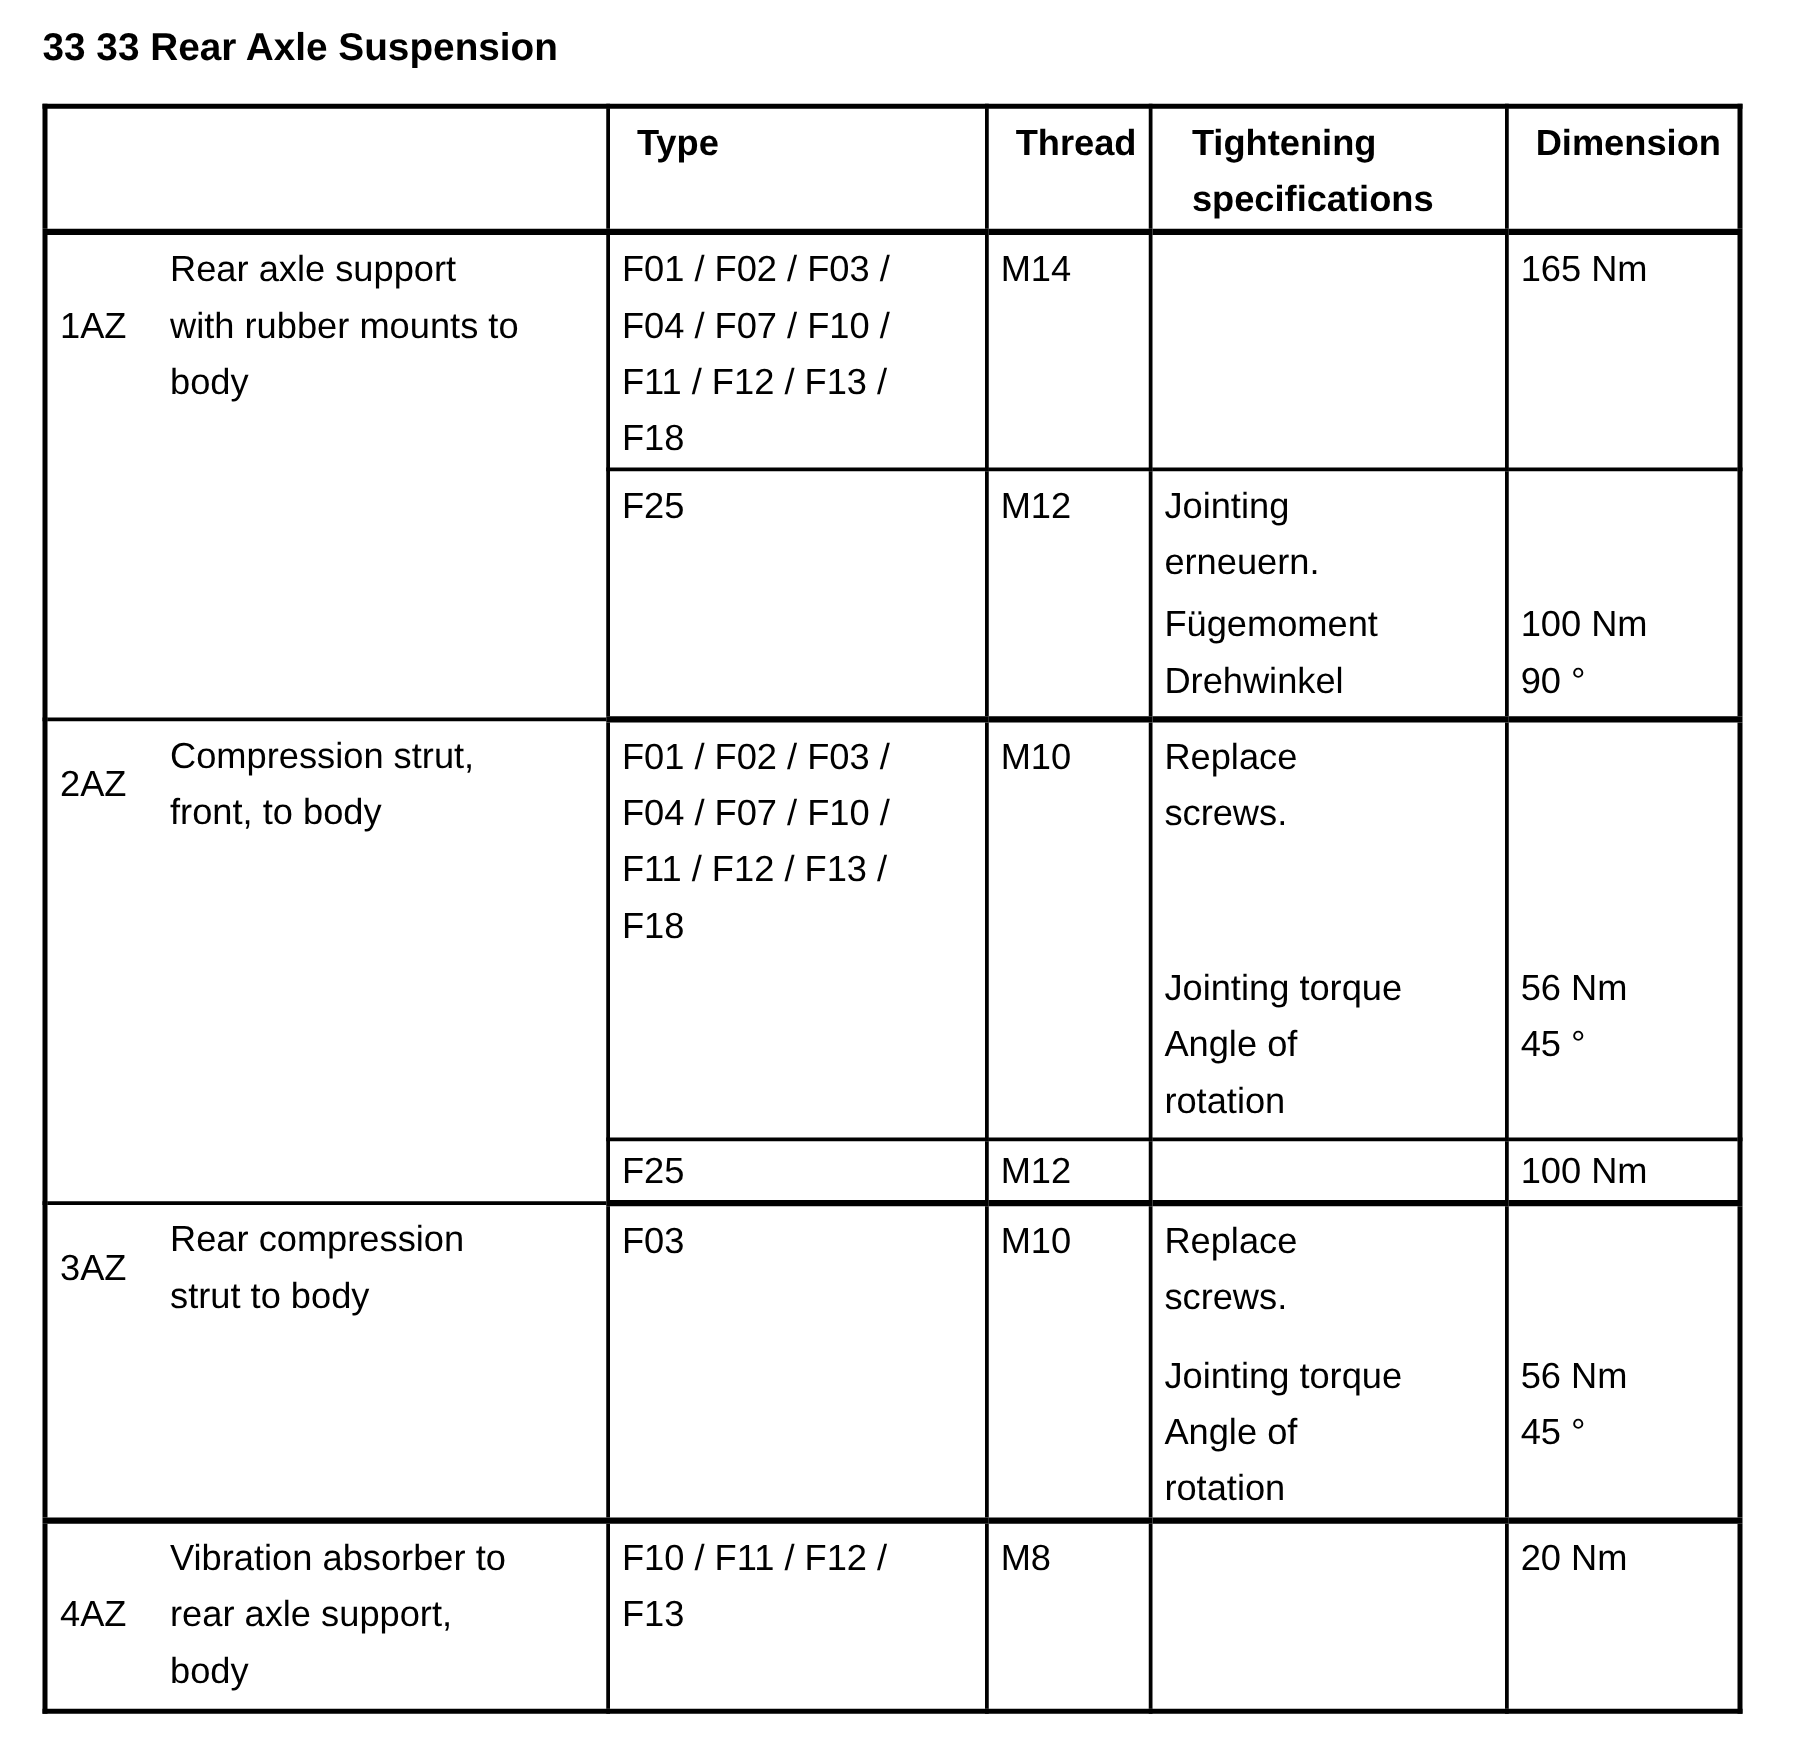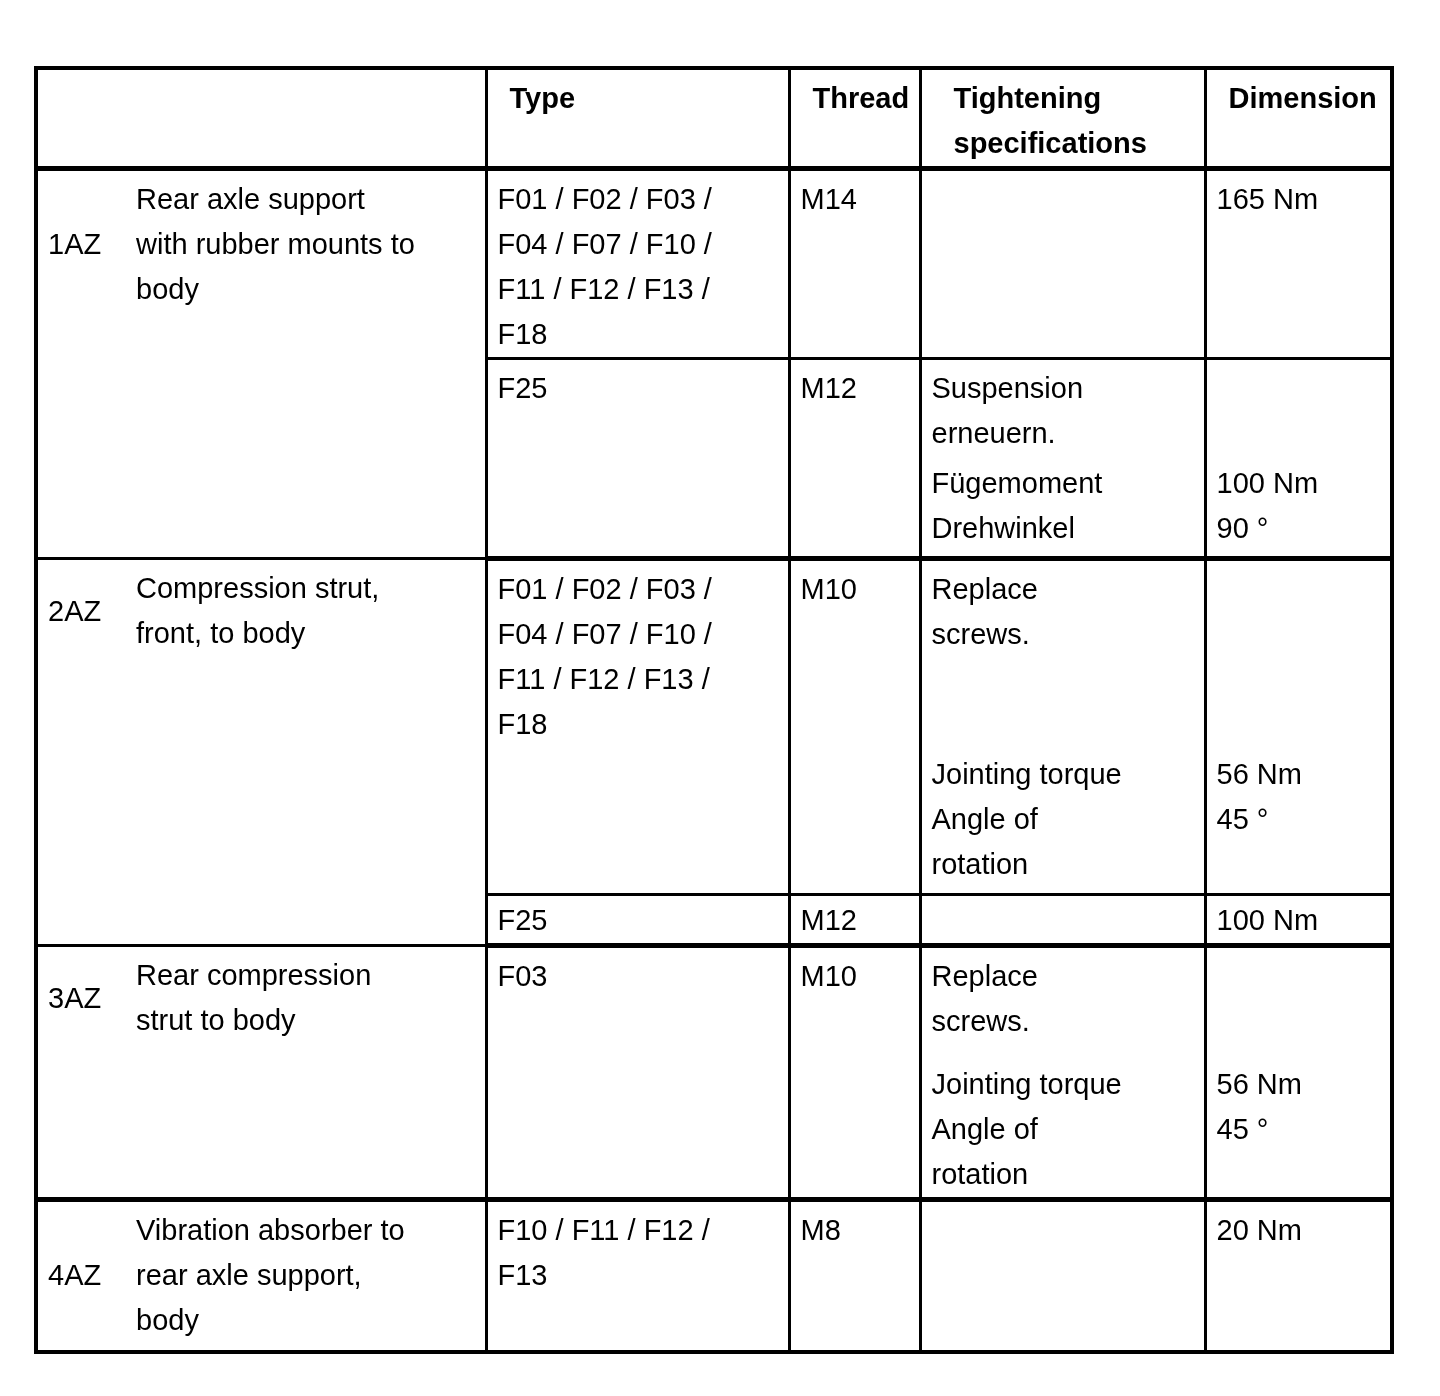--- a/index.html
+++ b/index.html
@@ -20,21 +20,21 @@
     top: 20px;
     margin: 0;
     font-size: 31px;
     font-weight: bold;
     white-space: nowrap;
   }
 
   table.spec {
     position: absolute;
     left: 34px;
-    top: 66px;
+    top: 83px;
     width: 1356px;
     border-collapse: collapse;
     table-layout: fixed;
     border: 4px solid #000;
   }
   col.c1 { width: 450px; }
   col.c2 { width: 303px; }
   col.c3 { width: 131px; }
   col.c4 { width: 285px; }
   col.c5 { width: 187px; }
@@ -77,20 +77,21 @@
   .sp-b { height: 185px; }
   .sp-c { height: 108px; }
 
   tr.h-2azb td { padding-top: 2px; }
 </style>
 </head>
 <body>
 
 <div class="page">
 
+  <h1 class="title">33 33 Rear Axle Suspension</h1>
 
   <table class="spec">
     <colgroup>
       <col class="c1">
         <col class="c2">
         <col class="c3">
         <col class="c4">
         <col class="c5">
     </colgroup>
     <tbody>
@@ -125,21 +126,21 @@
         <td>165 Nm</td>
       </tr>
 
       <tr class="h-1azb mainend">
         <td>
             <div>F25</div>
           </td>
         <td>M12</td>
         <td>
           <div class="note note-a">
-              <div>Suspension</div>
+              <div>Jointing</div>
               <div>erneuern.</div>
             </div>
           <div>
               <div>Fügemoment</div>
             </div>
           <div>
               <div>Drehwinkel</div>
             </div>
         </td>
         <td>

